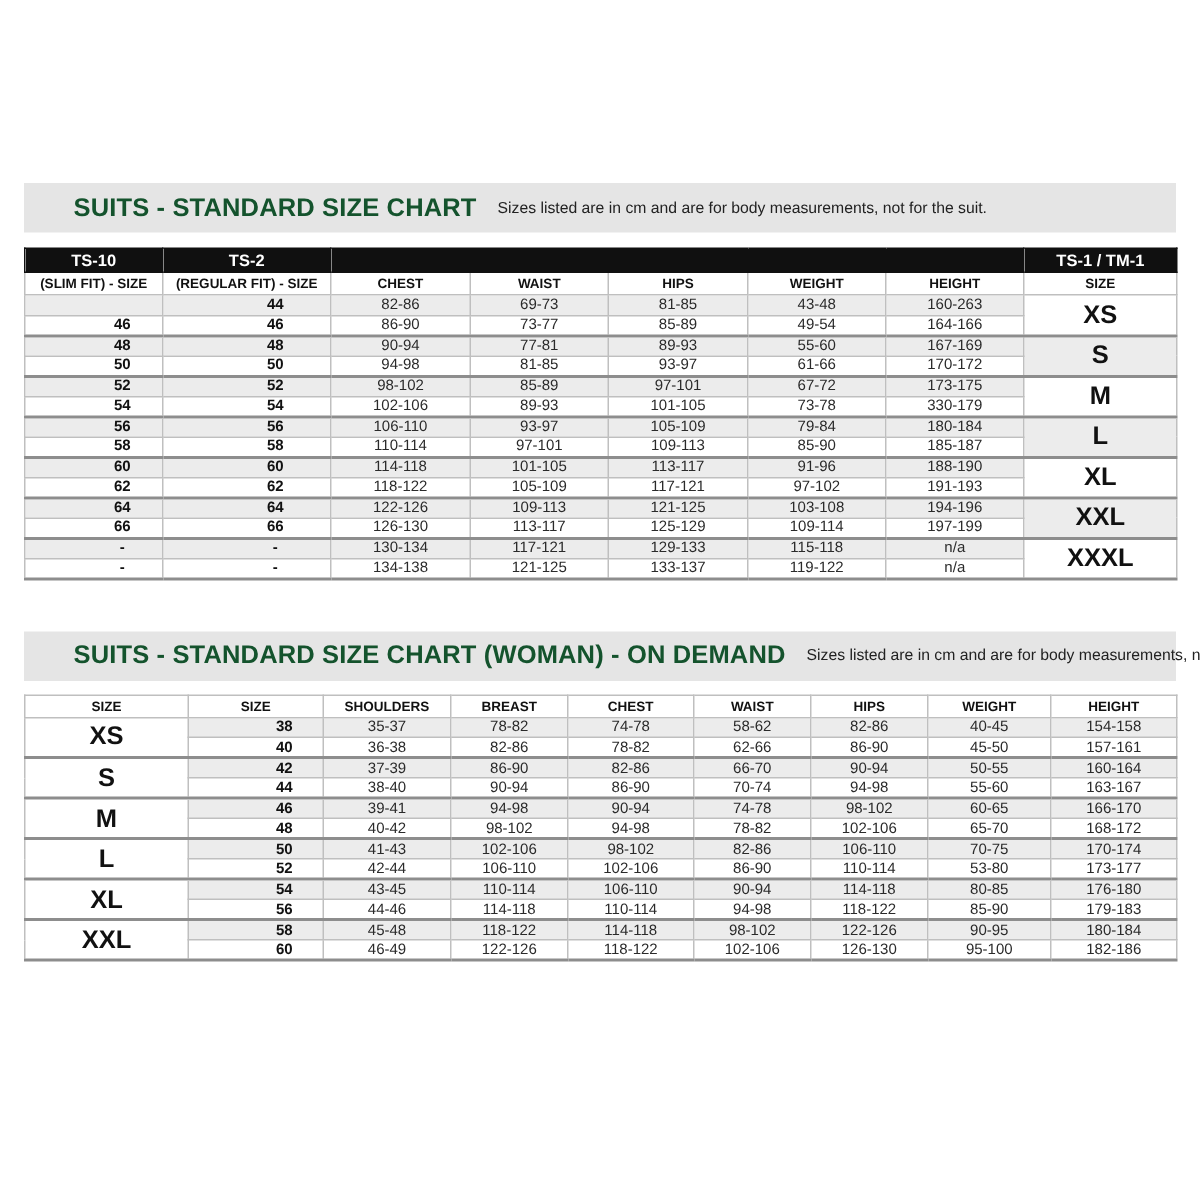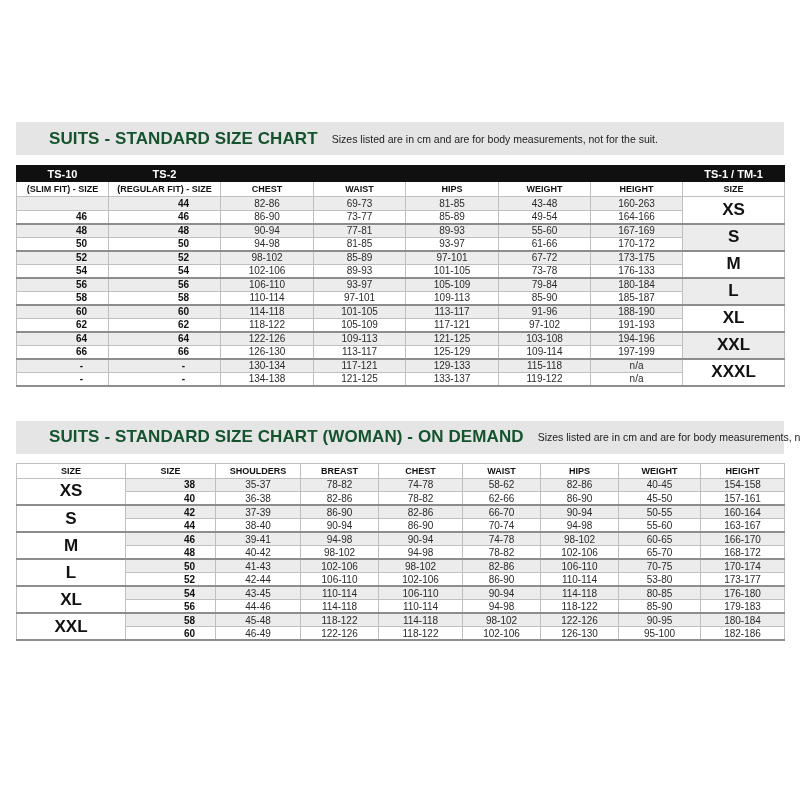--- a/index.html
+++ b/index.html
@@ -176,21 +176,21 @@
             <td>173-175</td>
             <td rowspan="2" class="group">M</td>
           </tr>
           <tr class="group-end">
             <td class="b">54</td>
             <td class="b">54</td>
             <td>102-106</td>
             <td>89-93</td>
             <td>101-105</td>
             <td>73-78</td>
-            <td>176-133</td>
+            <td>330-179</td>
           </tr>
           <tr class="stripe">
             <td class="b">56</td>
             <td class="b">56</td>
             <td>106-110</td>
             <td>93-97</td>
             <td>105-109</td>
             <td>79-84</td>
             <td>180-184</td>
             <td rowspan="2" class="group gray">L</td>

